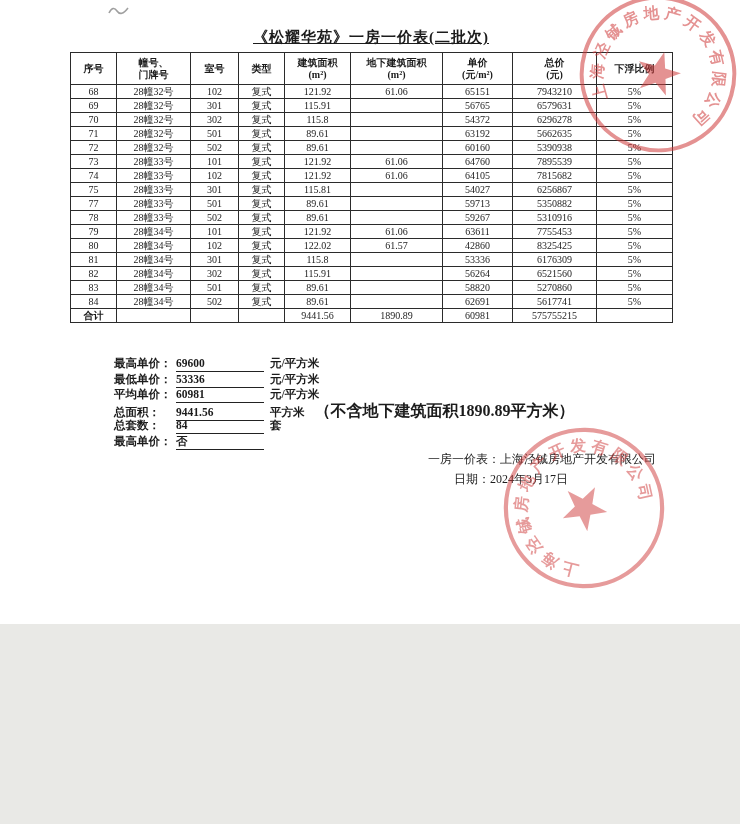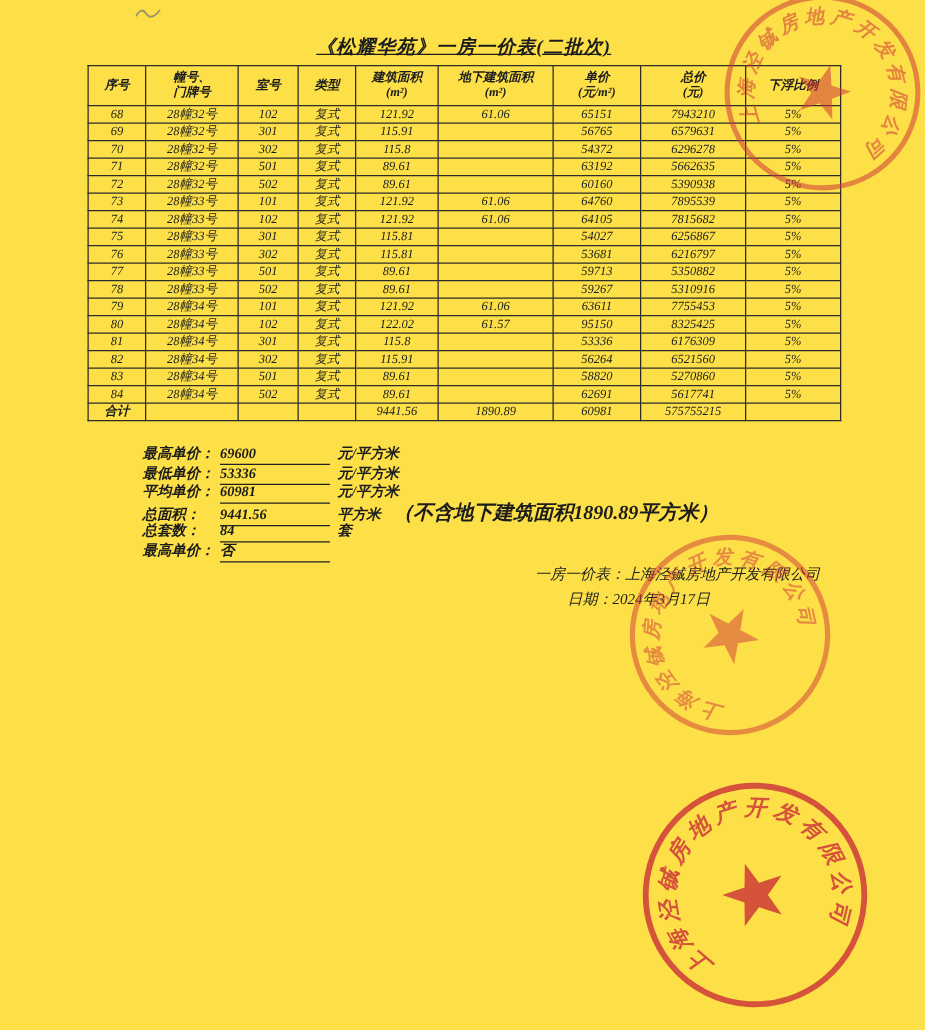--- a/index.html
+++ b/index.html
@@ -1,21 +1,20 @@
 <!DOCTYPE html>
 <html><head>
 <meta charset="utf-8">
 <style>
   * { margin:0; padding:0; box-sizing:border-box; }
   html,body { background:#e9e9e6; }
   .page {
-    position:relative; width:740px; height:824px; margin:0 auto;
-    background:#fde047; overflow:hidden; color:#1c1c1c;
+    position:relative; width:740px; height:624px; margin:0 auto;
+    background:#ffffff; overflow:hidden; color:#1c1c1c;
     font-family:"Liberation Serif","DejaVu Serif",serif;
-    font-style:italic;
   }
   .corner-mark { position:absolute; left:106px; top:2px; width:26px; height:16px; opacity:.7; }
 
   .title {
     position:absolute; top:28px; left:70px; width:602px;
     text-align:center; font-size:15px; font-weight:bold;
     text-decoration:underline; letter-spacing:1px;
   }
 
   table.price {
@@ -167,31 +166,20 @@
           <td>28幢33号</td>
           <td>301</td>
           <td>复式</td>
           <td>115.81</td>
           <td></td>
           <td>54027</td>
           <td>6256867</td>
           <td>5%</td>
         </tr>
         <tr>
-          <td>76</td>
-          <td>28幢33号</td>
-          <td>302</td>
-          <td>复式</td>
-          <td>115.81</td>
-          <td></td>
-          <td>53681</td>
-          <td>6216797</td>
-          <td>5%</td>
-        </tr>
-        <tr>
           <td>77</td>
           <td>28幢33号</td>
           <td>501</td>
           <td>复式</td>
           <td>89.61</td>
           <td></td>
           <td>59713</td>
           <td>5350882</td>
           <td>5%</td>
         </tr>
@@ -217,21 +205,21 @@
           <td>7755453</td>
           <td>5%</td>
         </tr>
         <tr>
           <td>80</td>
           <td>28幢34号</td>
           <td>102</td>
           <td>复式</td>
           <td>122.02</td>
           <td>61.57</td>
-          <td>95150</td>
+          <td>42860</td>
           <td>8325425</td>
           <td>5%</td>
         </tr>
         <tr>
           <td>81</td>
           <td>28幢34号</td>
           <td>301</td>
           <td>复式</td>
           <td>115.8</td>
           <td></td>

